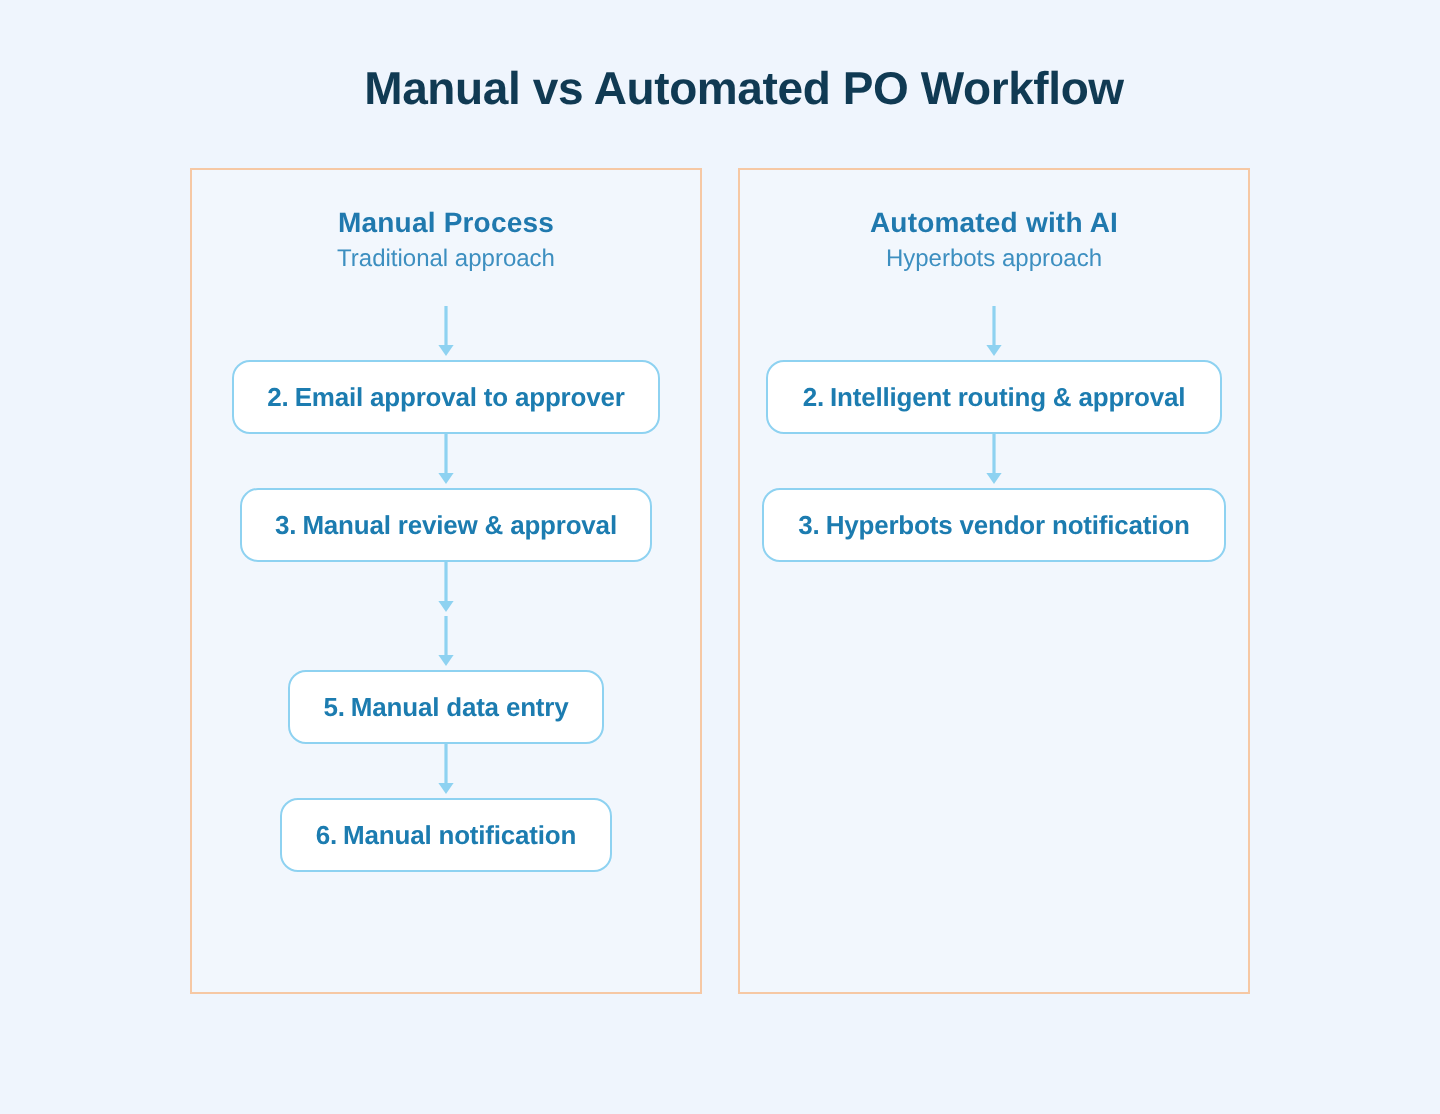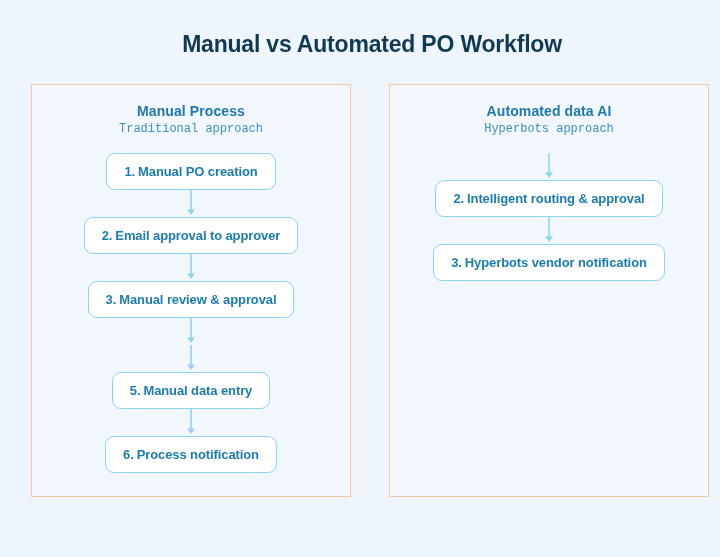--- a/index.html
+++ b/index.html
@@ -33,42 +33,40 @@
     display: flex;
     justify-content: center;
     align-items: flex-start;
     gap: 18px;
     margin-top: 26px;
   }
   .panel {
     box-sizing: border-box;
     border: 1.5px solid #f6c8a4;
     background: #f2f7fd;
-    width: 320px;
+    width: 256px;
     min-height: 413px;
     padding: 18px 14px 20px 14px;
     display: flex;
     flex-direction: column;
     align-items: center;
-    margin-left: 20px;
   }
   .panel-title {
     color: #2079ae;
     font-size: 14px;
     font-weight: bold;
     text-align: center;
     margin: 0;
     letter-spacing: 0.1px;
   }
   .panel-subtitle {
     color: #3d8fc0;
     font-size: 12px;
     text-align: center;
     margin: 3px 0 0 0;
-    font-family: Liberation Mono, monospace;
   }
   .steps {
     margin-top: 17px;
     display: flex;
     flex-direction: column;
     align-items: center;
   }
   .step-box {
     box-sizing: border-box;
     border: 1.6px solid #8ed2f1;
@@ -98,23 +96,20 @@
 
   <h1 class="page-title">Manual vs Automated PO Workflow</h1>
 
   <div class="panels">
 
     <div class="panel">
       <div class="panel-title">Manual Process</div>
       <div class="panel-subtitle">Traditional approach</div>
       <div class="steps">
 
-        <div class="step-box">
-          <span class="num">1.</span><span>Manual PO creation</span>
-        </div>
         <svg class="connector" viewBox="0 0 12 27">
           <line x1="6" y1="0" x2="6" y2="21" stroke="#8ed2f1" stroke-width="1.6"></line>
           <path d="M2.2 19.5 L6 25 L9.8 19.5 Z" fill="#8ed2f1"></path>
         </svg>
 
         <div class="step-box">
           <span class="num">2.</span><span>Email approval to approver</span>
         </div>
         <svg class="connector" viewBox="0 0 12 27">
           <line x1="6" y1="0" x2="6" y2="21" stroke="#8ed2f1" stroke-width="1.6"></line>
@@ -136,28 +131,28 @@
 
         <div class="step-box">
           <span class="num">5.</span><span>Manual data entry</span>
         </div>
         <svg class="connector" viewBox="0 0 12 27">
           <line x1="6" y1="0" x2="6" y2="21" stroke="#8ed2f1" stroke-width="1.6"></line>
           <path d="M2.2 19.5 L6 25 L9.8 19.5 Z" fill="#8ed2f1"></path>
         </svg>
 
         <div class="step-box">
-          <span class="num">6.</span><span>Process notification</span>
+          <span class="num">6.</span><span>Manual notification</span>
         </div>
 
       </div>
     </div>
 
     <div class="panel">
-      <div class="panel-title">Automated data AI</div>
+      <div class="panel-title">Automated with AI</div>
       <div class="panel-subtitle">Hyperbots approach</div>
       <div class="steps">
 
         <svg class="connector" viewBox="0 0 12 27">
           <line x1="6" y1="0" x2="6" y2="21" stroke="#8ed2f1" stroke-width="1.6"></line>
           <path d="M2.2 19.5 L6 25 L9.8 19.5 Z" fill="#8ed2f1"></path>
         </svg>
 
         <div class="step-box">
           <span class="num">2.</span><span>Intelligent routing &amp; approval</span>

